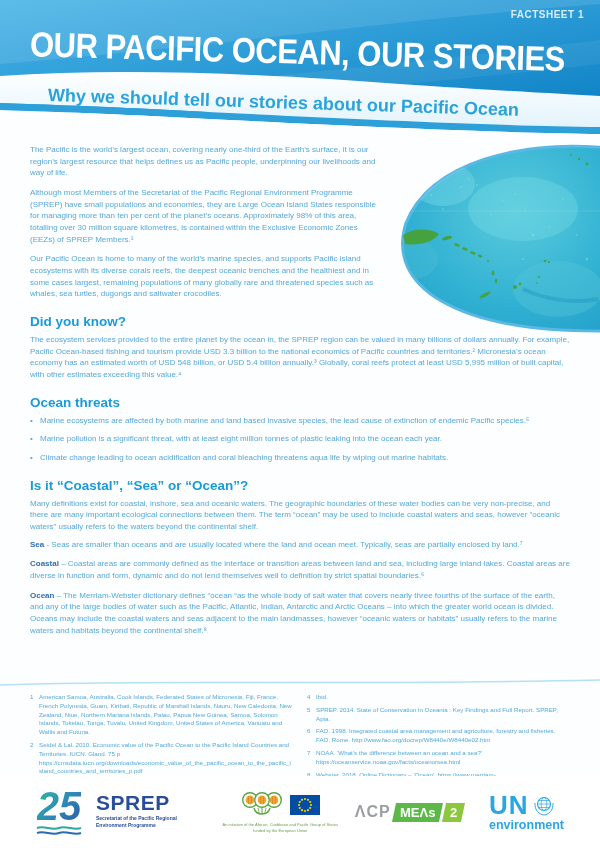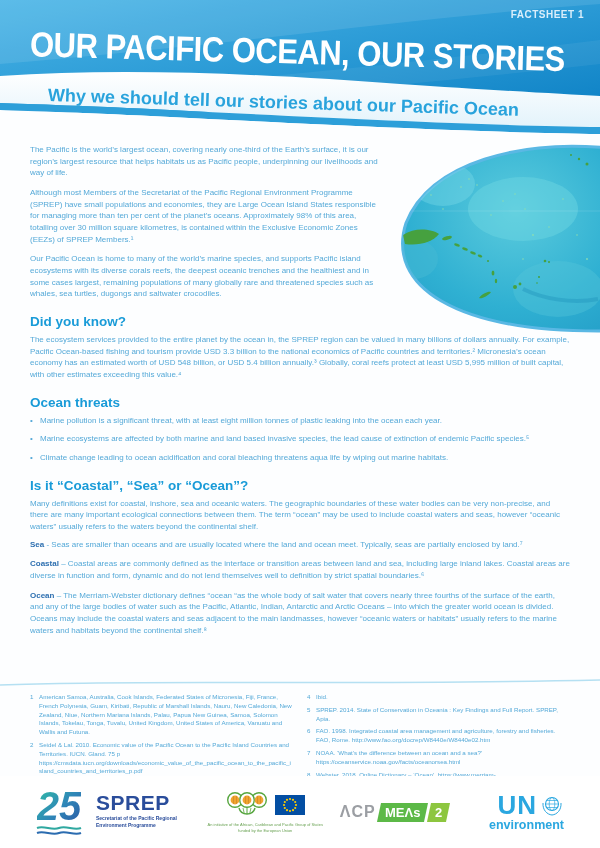--- a/index.html
+++ b/index.html
@@ -61,24 +61,24 @@
   .acp-caption{font-size:4px;color:#6aa253;text-align:center;margin-top:3px;width:125px;line-height:1.4;}
   .acp-meas{display:flex;align-items:center;gap:3px;}
   .acp-txt{font-size:16px;font-weight:bold;color:#9b9ea3;letter-spacing:1px;}
   .meas-box{background:#5cb947;color:#fff;font-weight:bold;font-size:13px;padding:2px 6px;
             transform:skewX(-12deg);}
   .meas-box > span{display:inline-block;transform:skewX(12deg);}
   .two-box{background:#8dc63f;color:#fff;font-weight:bold;font-size:13px;padding:2px 6px;
            transform:skewX(-12deg);}
   .two-box > span{display:inline-block;transform:skewX(12deg);}
 
-  .un-logo{display:flex;flex-direction:column;align-items:flex-end;line-height:1;}
+  .un-logo{display:flex;flex-direction:column;align-items:flex-start;line-height:1;}
   .un-row{display:flex;align-items:center;gap:3px;}
   .un-name{font-size:26px;font-weight:bold;color:#2aa7e0;letter-spacing:1px;}
-  .un-sub{font-size:12.5px;font-weight:bold;color:#2aa7e0;margin-top:1px;margin-left:30px;}
+  .un-sub{font-size:12.5px;font-weight:bold;color:#2aa7e0;margin-top:1px;}
 </style>
 </head>
 <body>
 
 <div class="page">
 
   <div class="top">
     <svg width="600" height="135" viewBox="0 0 600 135">
       <defs>
         <linearGradient id="hg" x1="0" y1="0" x2="1" y2="1">
@@ -158,32 +158,32 @@
           <circle cx="214" cy="120" r="0.9"></circle>
           <circle cx="150" cy="120" r="0.8"></circle>
           <circle cx="70" cy="70" r="0.8"></circle>
           <circle cx="58" cy="56" r="0.8"></circle>
         </g>
       </g>
     </svg>
   </div>
 
   <div class="content">
-    <p class="intro">The Pacific is the world’s largest ocean, covering nearly one-third of the Earth’s surface, it is our region’s largest resource that helps habitats us as Pacific people, underpinning our livelihoods and way of life.</p>
+    <p class="intro">The Pacific is the world’s largest ocean, covering nearly one-third of the Earth’s surface, it is our region’s largest resource that helps defines us as Pacific people, underpinning our livelihoods and way of life.</p>
     <p class="intro">Although most Members of the Secretariat of the Pacific Regional Environment Programme (SPREP) have small populations and economies, they are Large Ocean Island States responsible for managing more than ten per cent of the planet’s oceans. Approximately 98% of this area, totalling over 30 million square kilometres, is contained within the Exclusive Economic Zones (EEZs) of SPREP Members.¹</p>
     <p class="intro">Our Pacific Ocean is home to many of the world’s marine species, and supports Pacific island ecosystems with its diverse corals reefs, the deepest oceanic trenches and the healthiest and in some cases largest, remaining populations of many globally rare and threatened species such as whales, sea turtles, dugongs and saltwater crocodiles.</p>
 
 
     <h2 class="sec">Did you know?</h2>
     <p class="body">The ecosystem services provided to the entire planet by the ocean in, the SPREP region can be valued in many billions of dollars annually. For example, Pacific Ocean-based fishing and tourism provide USD 3.3 billion to the national economics of Pacific countries and territories.² Micronesia’s ocean economy has an estimated worth of USD 548 billion, or USD 5.4 billion annually.³ Globally, coral reefs protect at least USD 5,995 million of built capital, with other estimates exceeding this value.⁴</p>
 
     <h2 class="sec">Ocean threats</h2>
     <ul class="threats">
+      <li><span>Marine ecosystems are affected by both marine and land based invasive species, the lead cause of extinction of endemic Pacific species.⁵</span></li>
       <li><span>Marine pollution is a significant threat, with at least eight million tonnes of plastic leaking into the ocean each year.</span></li>
-      <li><span>Marine ecosystems are affected by both marine and land based invasive species, the lead cause of extinction of endemic Pacific species.⁵</span></li>
       <li><span>Climate change leading to ocean acidification and coral bleaching threatens aqua life by wiping out marine habitats.</span></li>
     </ul>
 
     <h2 class="sec">Is it “Coastal”, “Sea” or “Ocean”?</h2>
     <p class="body">Many definitions exist for coastal, inshore, sea and oceanic waters. The geographic boundaries of these water bodies can be very non-precise, and there are many important ecological connections between them. The term “ocean” may be used to include coastal waters and seas, however “oceanic waters” usually refers to the waters beyond the continental shelf.</p>
     <p class="def"><span class="term">Sea</span><span> - Seas are smaller than oceans and are usually located where the land and ocean meet. Typically, seas are partially enclosed by land.⁷</span></p>
     <p class="def"><span class="term">Coastal</span><span> – Coastal areas are commonly defined as the interface or transition areas between land and sea, including large inland lakes. Coastal areas are diverse in function and form, dynamic and do not lend themselves well to definition by strict spatial boundaries.⁶</span></p>
     <p class="def"><span class="term">Ocean</span><span> – The Merriam-Webster dictionary defines “ocean “as the whole body of salt water that covers nearly three fourths of the surface of the earth, and any of the large bodies of water such as the Pacific, Atlantic, Indian, Antarctic and Arctic Oceans – into which the greater world ocean is divided. Oceans may include the coastal waters and seas adjacent to the main landmasses, however “oceanic waters or habitats” usually refers to the marine waters and habitats beyond the continental shelf.⁸</span></p>
   </div>
 

